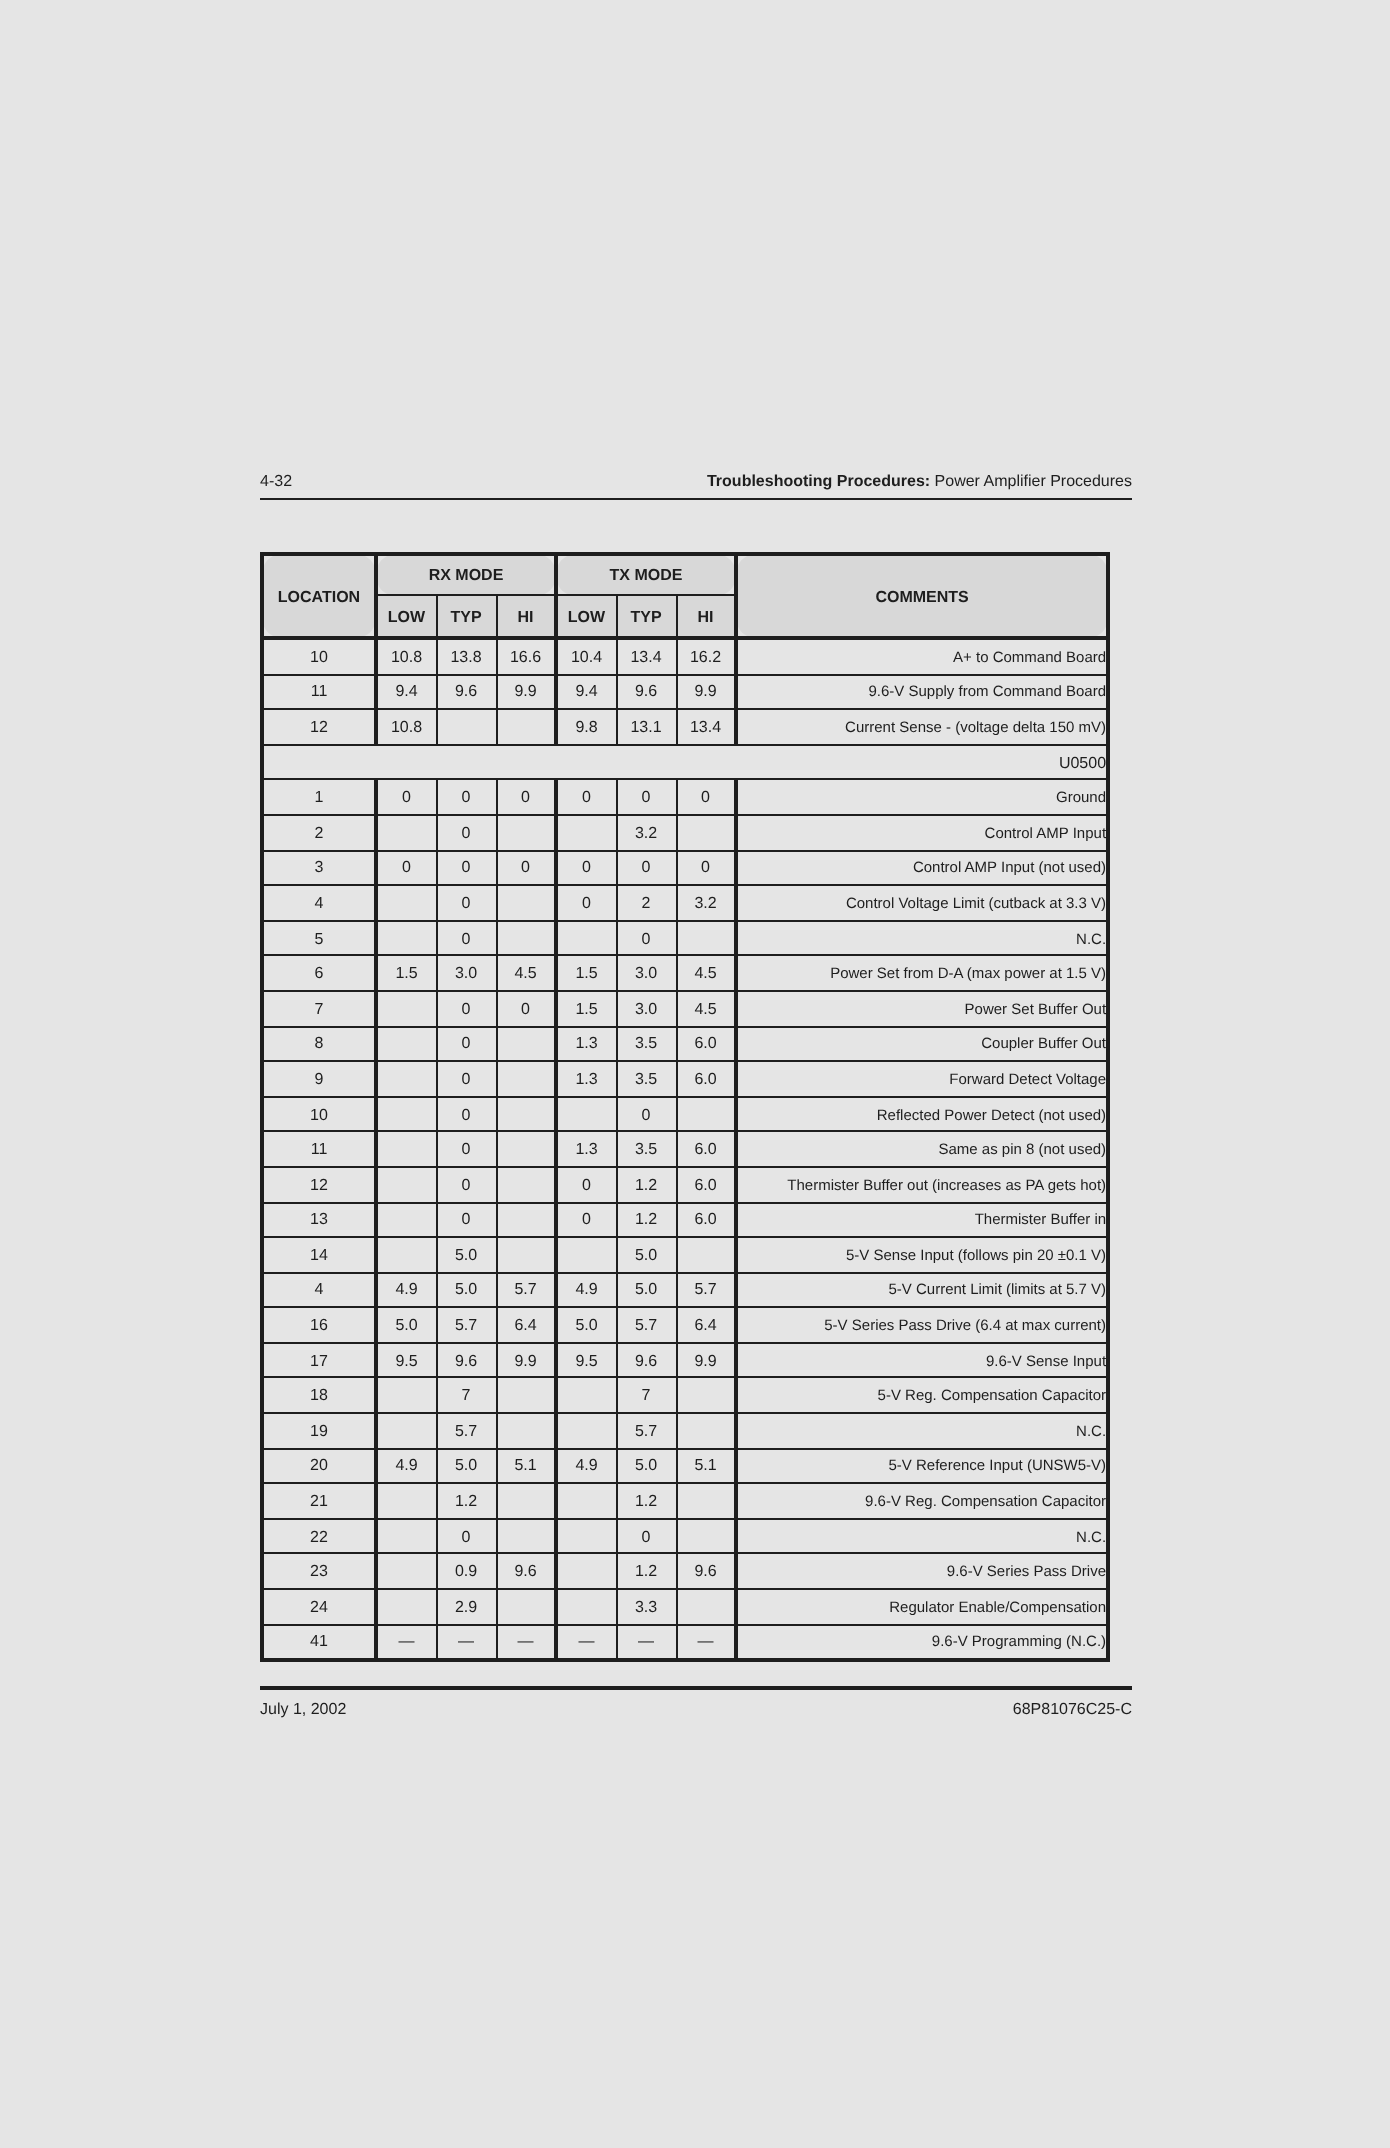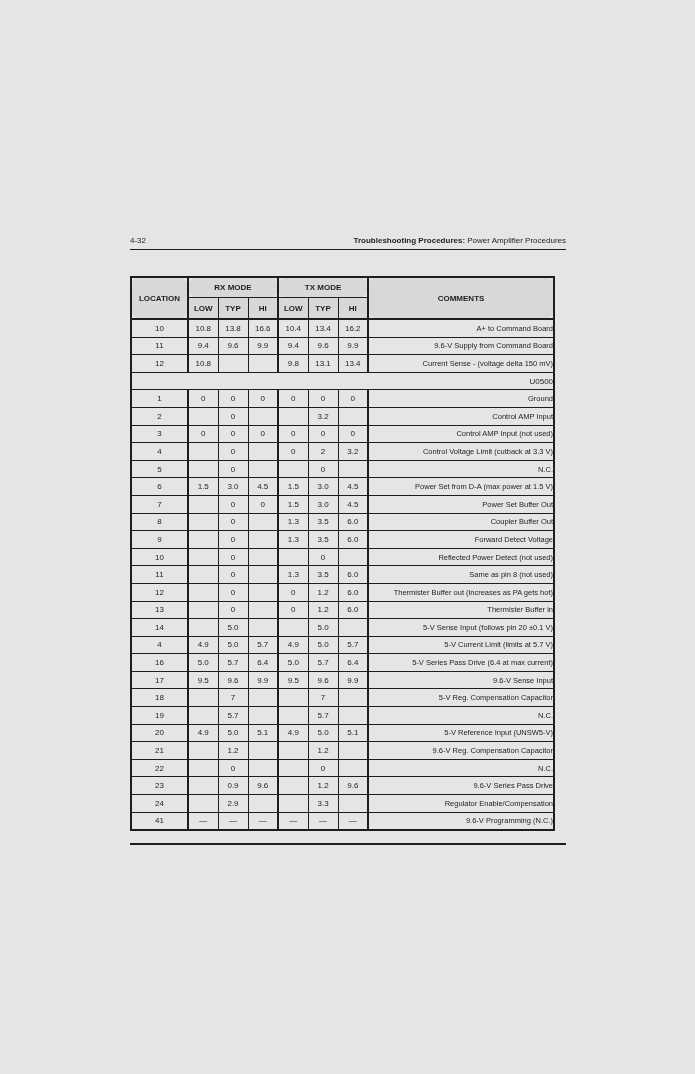--- a/index.html
+++ b/index.html
@@ -393,14 +393,18 @@
           <td class="num">—</td>
           <td class="num gl">—</td>
           <td class="num">—</td>
           <td class="num">—</td>
           <td class="comment gl">9.6-V Programming (N.C.)</td>
         </tr>
       </tbody>
   </table>
 
   <hr class="footer-rule">
+  <div class="running-footer">
+    <span>July 1, 2002</span>
+    <span>68P81076C25-C</span>
+  </div>
 
 </div>
 
 </body></html>

